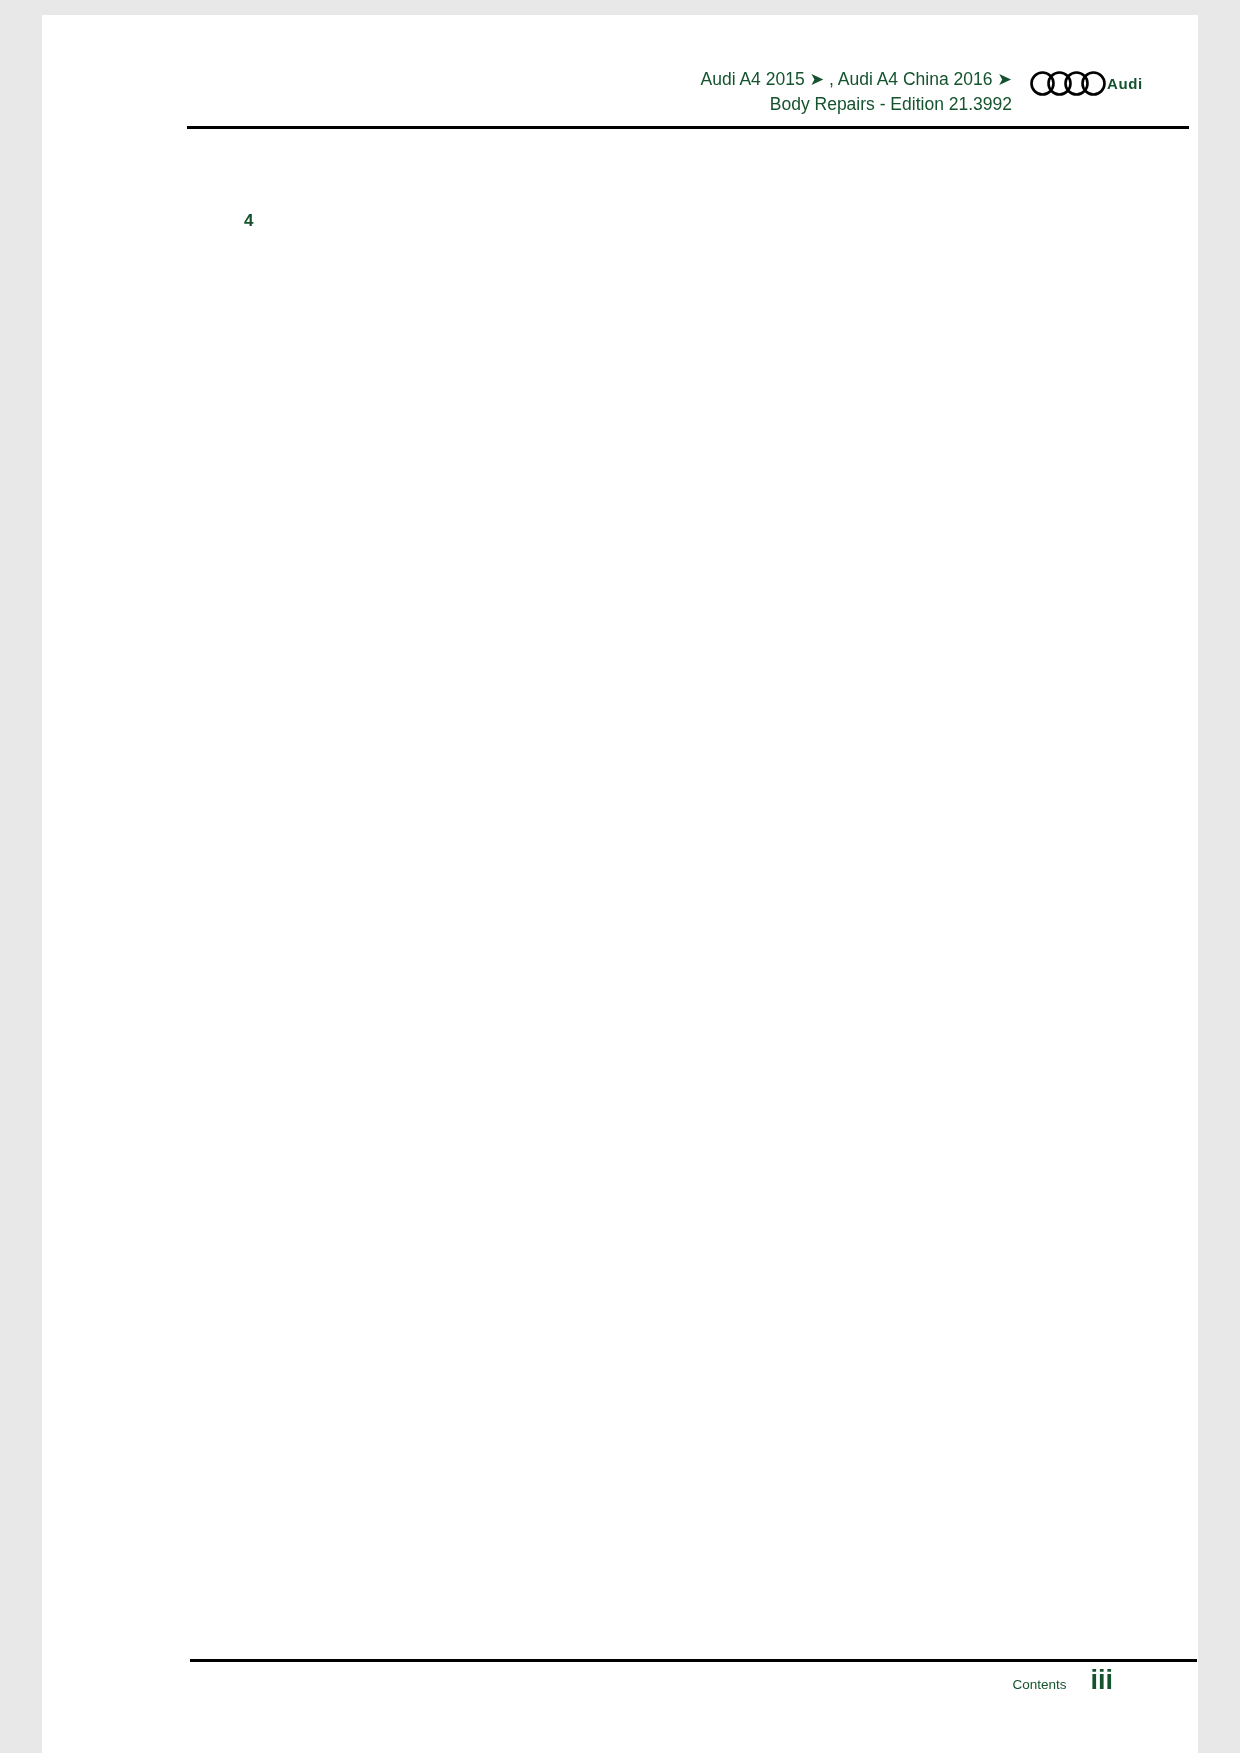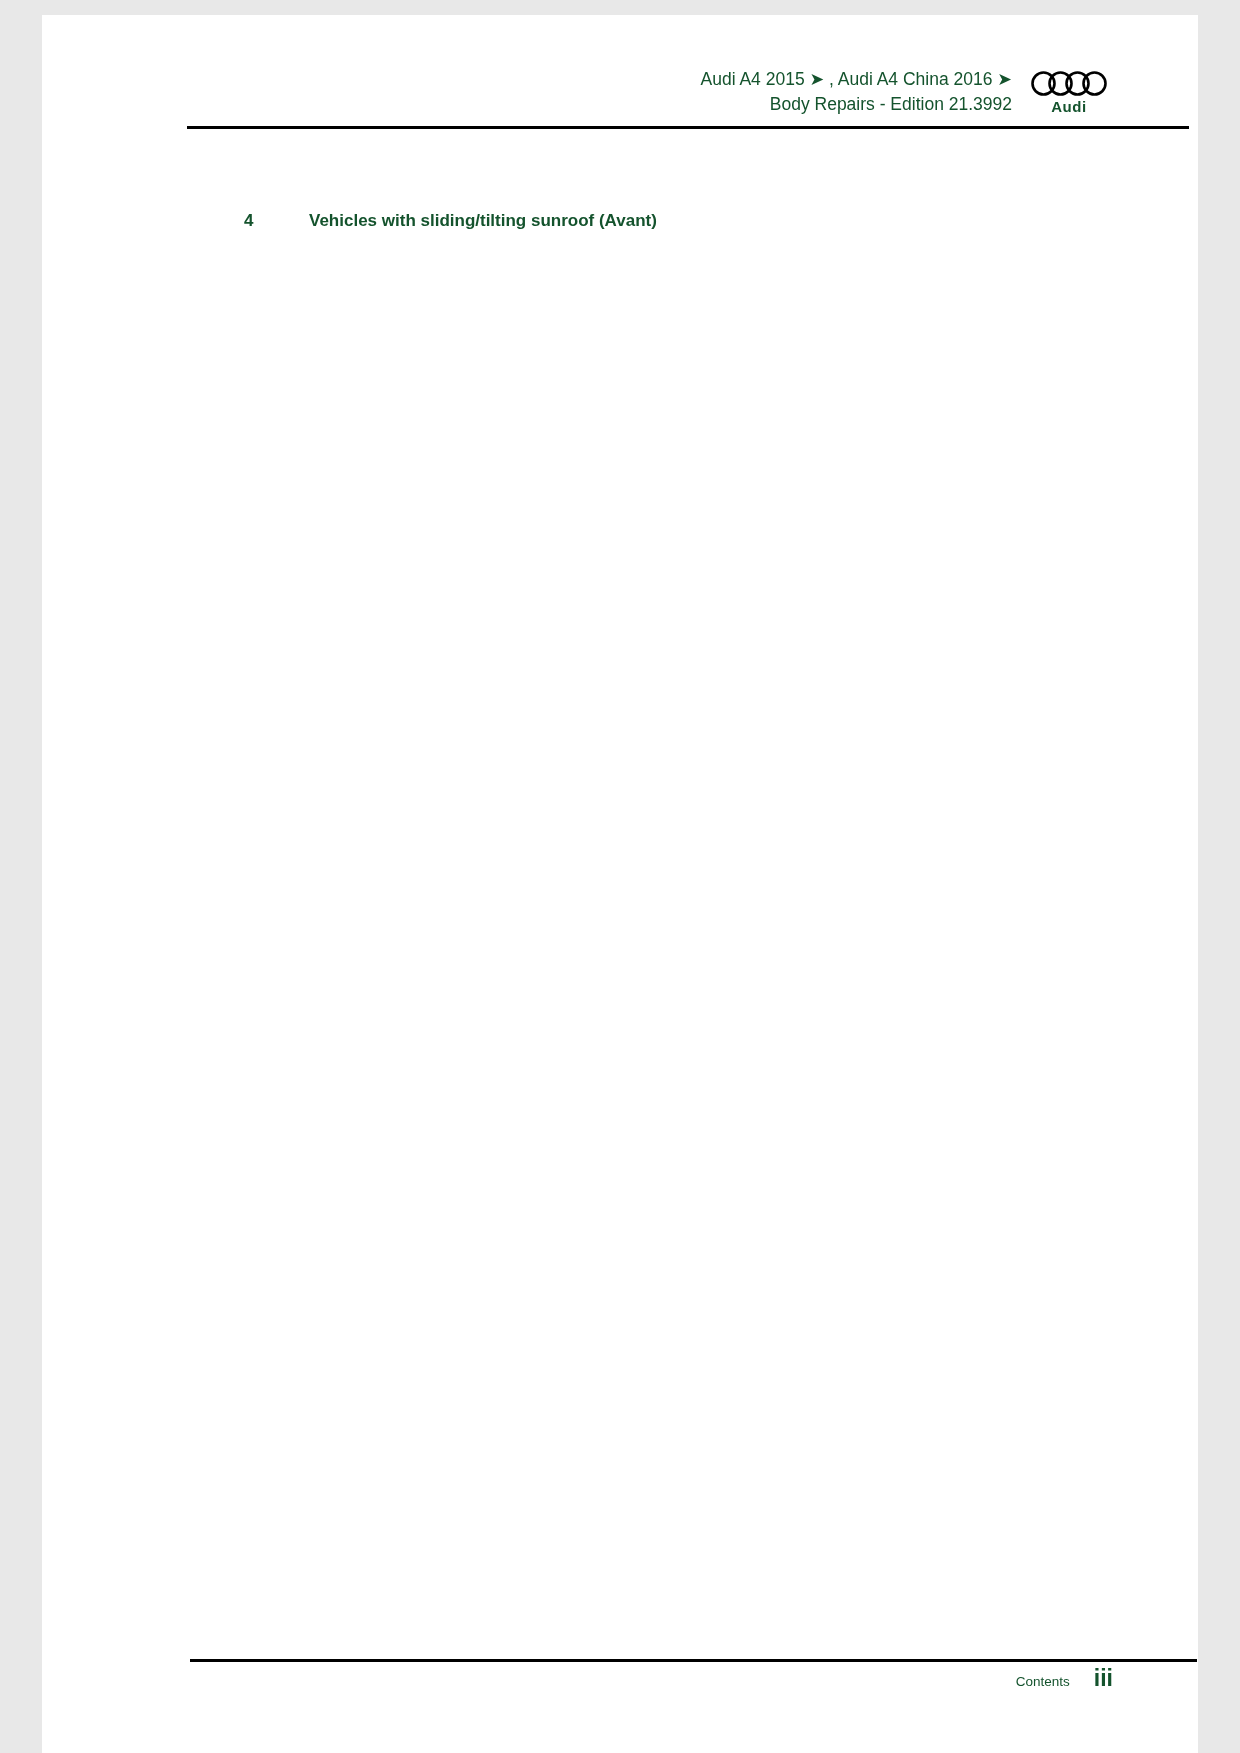--- a/index.html
+++ b/index.html
@@ -4,21 +4,21 @@
 <style>
   html,body{margin:0;padding:0;background:#e8e8e8;}
   .page{
     width:1156px;height:1753px;position:relative;background:#ffffff;
     font-family:"Liberation Sans","DejaVu Sans",sans-serif;color:#14532d;
     margin:15px auto;overflow:hidden;
   }
   
   .header{position:absolute;top:52px;right:90px;display:flex;align-items:flex-start;gap:18px;}
   .header-text{text-align:right;font-size:17.5px;line-height:25px;}
-  .logo{display:flex;flex-direction:column;align-items:center;gap:1px;margin-top:3px;width:78px;}
+  .logo{display:flex;flex-direction:row;align-items:center;gap:1px;margin-top:3px;width:78px;}
   .logo svg{display:block;}
   .wordmark{font-weight:bold;font-size:15px;letter-spacing:0.6px;}
   .header-rule{position:absolute;top:111px;left:145px;width:1002px;height:3px;background:#000;}
   
   .toc{position:absolute;top:178px;left:148px;width:999px;}
   .row{display:flex;align-items:baseline;font-size:17px;line-height:25.5px;padding-left:54px;}
   .row .num{width:65px;flex:none;}
   .row .title{flex:none;white-space:nowrap;}
   .row.section{font-weight:bold;margin-top:7px;}
   .toc > :first-child{margin-top:0;}
@@ -26,21 +26,21 @@
     flex:1;height:4px;align-self:baseline;margin:0 12px 0 14px;
     background-image:radial-gradient(circle at 2px 2px,#111 1.2px,transparent 1.45px);
     background-size:10px 4px;background-repeat:repeat-x;background-position:left bottom;
     margin-bottom:1px;
   }
   .row .page{flex:none;min-width:44px;text-align:right;}
   
   .footer-rule{position:absolute;top:1644px;left:148px;width:1007px;height:3px;background:#000;}
   .footer{position:absolute;top:1650px;right:85px;display:flex;align-items:baseline;gap:24px;}
   .footer-label{font-size:13.5px;}
-  .footer-page{font-size:23px;font-weight:bold;}
+  .footer-page{font-size:27px;font-weight:bold;}
 </style>
 </head>
 <body>
 
 <div class="page">
 
   <div class="header">
     <div class="header-text">
       <div>Audi A4 2015 ➤ , Audi A4 China 2016 ➤</div>
       <div>Body Repairs - Edition 21.3992</div>
@@ -58,21 +58,20 @@
       </span>
       <div class="wordmark">Audi</div>
     </div>
   </div>
 
   <div class="header-rule"></div>
 
   <div class="toc" id="toc">
   <div class="row section">
     <span class="num">4</span>
-    <span class="title">Vehicles with sliding/tilting sunroof (Avant)</span>
     <span class="leader"></span>
     <span class="page">194</span>
   </div>
 
 </div>
 
   <div class="footer-rule"></div>
 
   <div class="footer">
     <span class="footer-label">Contents</span>

